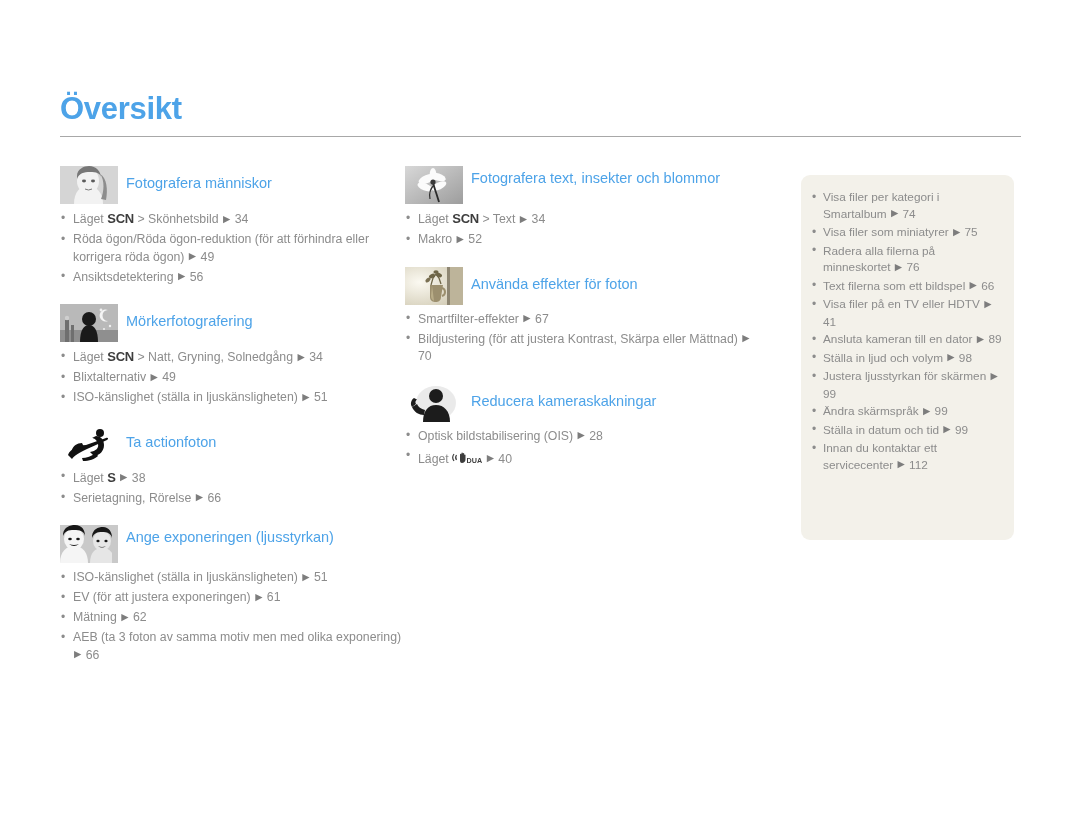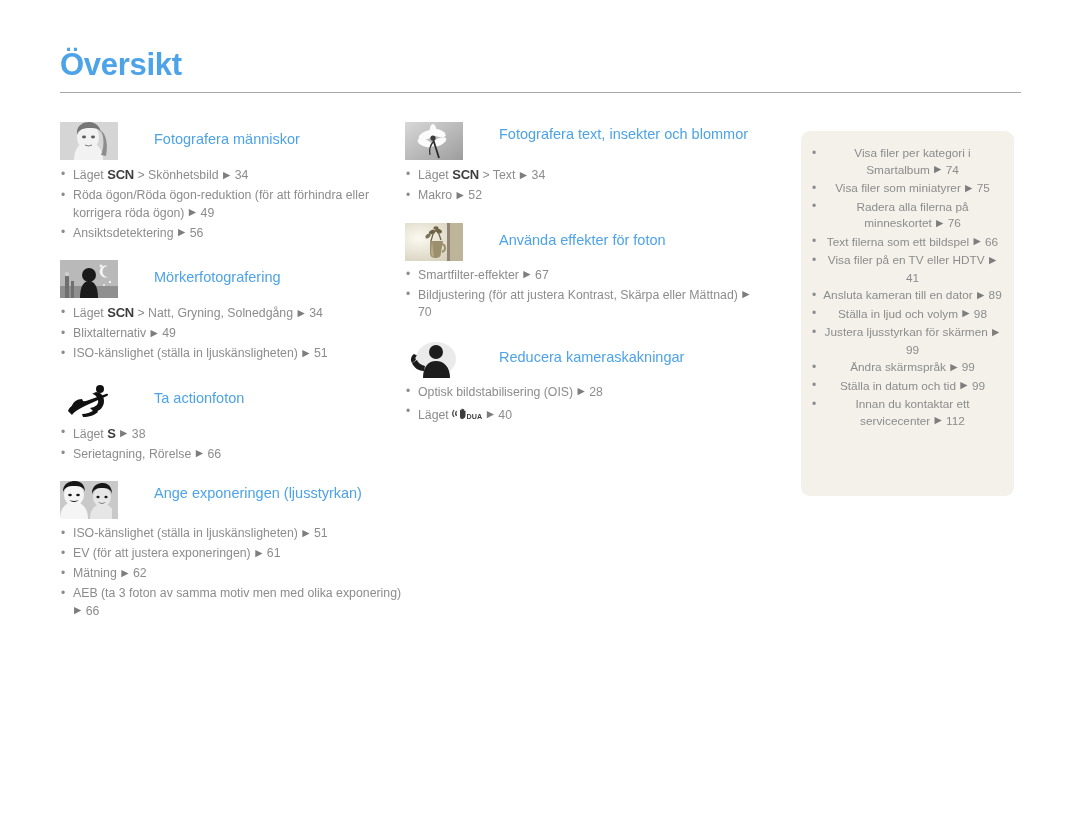--- a/index.html
+++ b/index.html
@@ -10,20 +10,21 @@
     background: #ffffff;
     font-family: "Liberation Sans", sans-serif;
   }
 
   .page {
     position: relative;
     width: 1080px;
     height: 700px;
     background: #ffffff;
     overflow: hidden;
+    margin-top: 44px;
   }
 
   
   .page-title {
     position: absolute;
     left: 60px;
     top: 47px;
     font-size: 31px;
     font-weight: bold;
     color: #4da3e8;
@@ -52,21 +53,20 @@
     width: 350px;
   }
 
   
   .section { margin-bottom: 18px; }
 
   .sec-head {
     display: flex;
     align-items: flex-start;
     margin-bottom: 6px;
-    gap: 28px;
   }
 
   .sec-title {
     color: #4da3e8;
     font-size: 14.5px;
     line-height: 20px;
     padding-top: 7px;
     margin-left: 8px;
     max-width: 250px;
   }
@@ -137,21 +137,20 @@
     min-height: 365px;
     background: #f3f1ea;
     border-radius: 9px;
     padding: 14px 12px 14px 10px;
   }
   .side-card ul.blist li {
     font-size: 11.8px;
     line-height: 16.5px;
     margin-bottom: 1px;
     padding-left: 12px;
-    text-align: center;
   }
 
   
   .pagenum {
     position: absolute;
     left: 0;
     top: 760px;
     width: 1080px;
     text-align: center;
     font-size: 13px;

